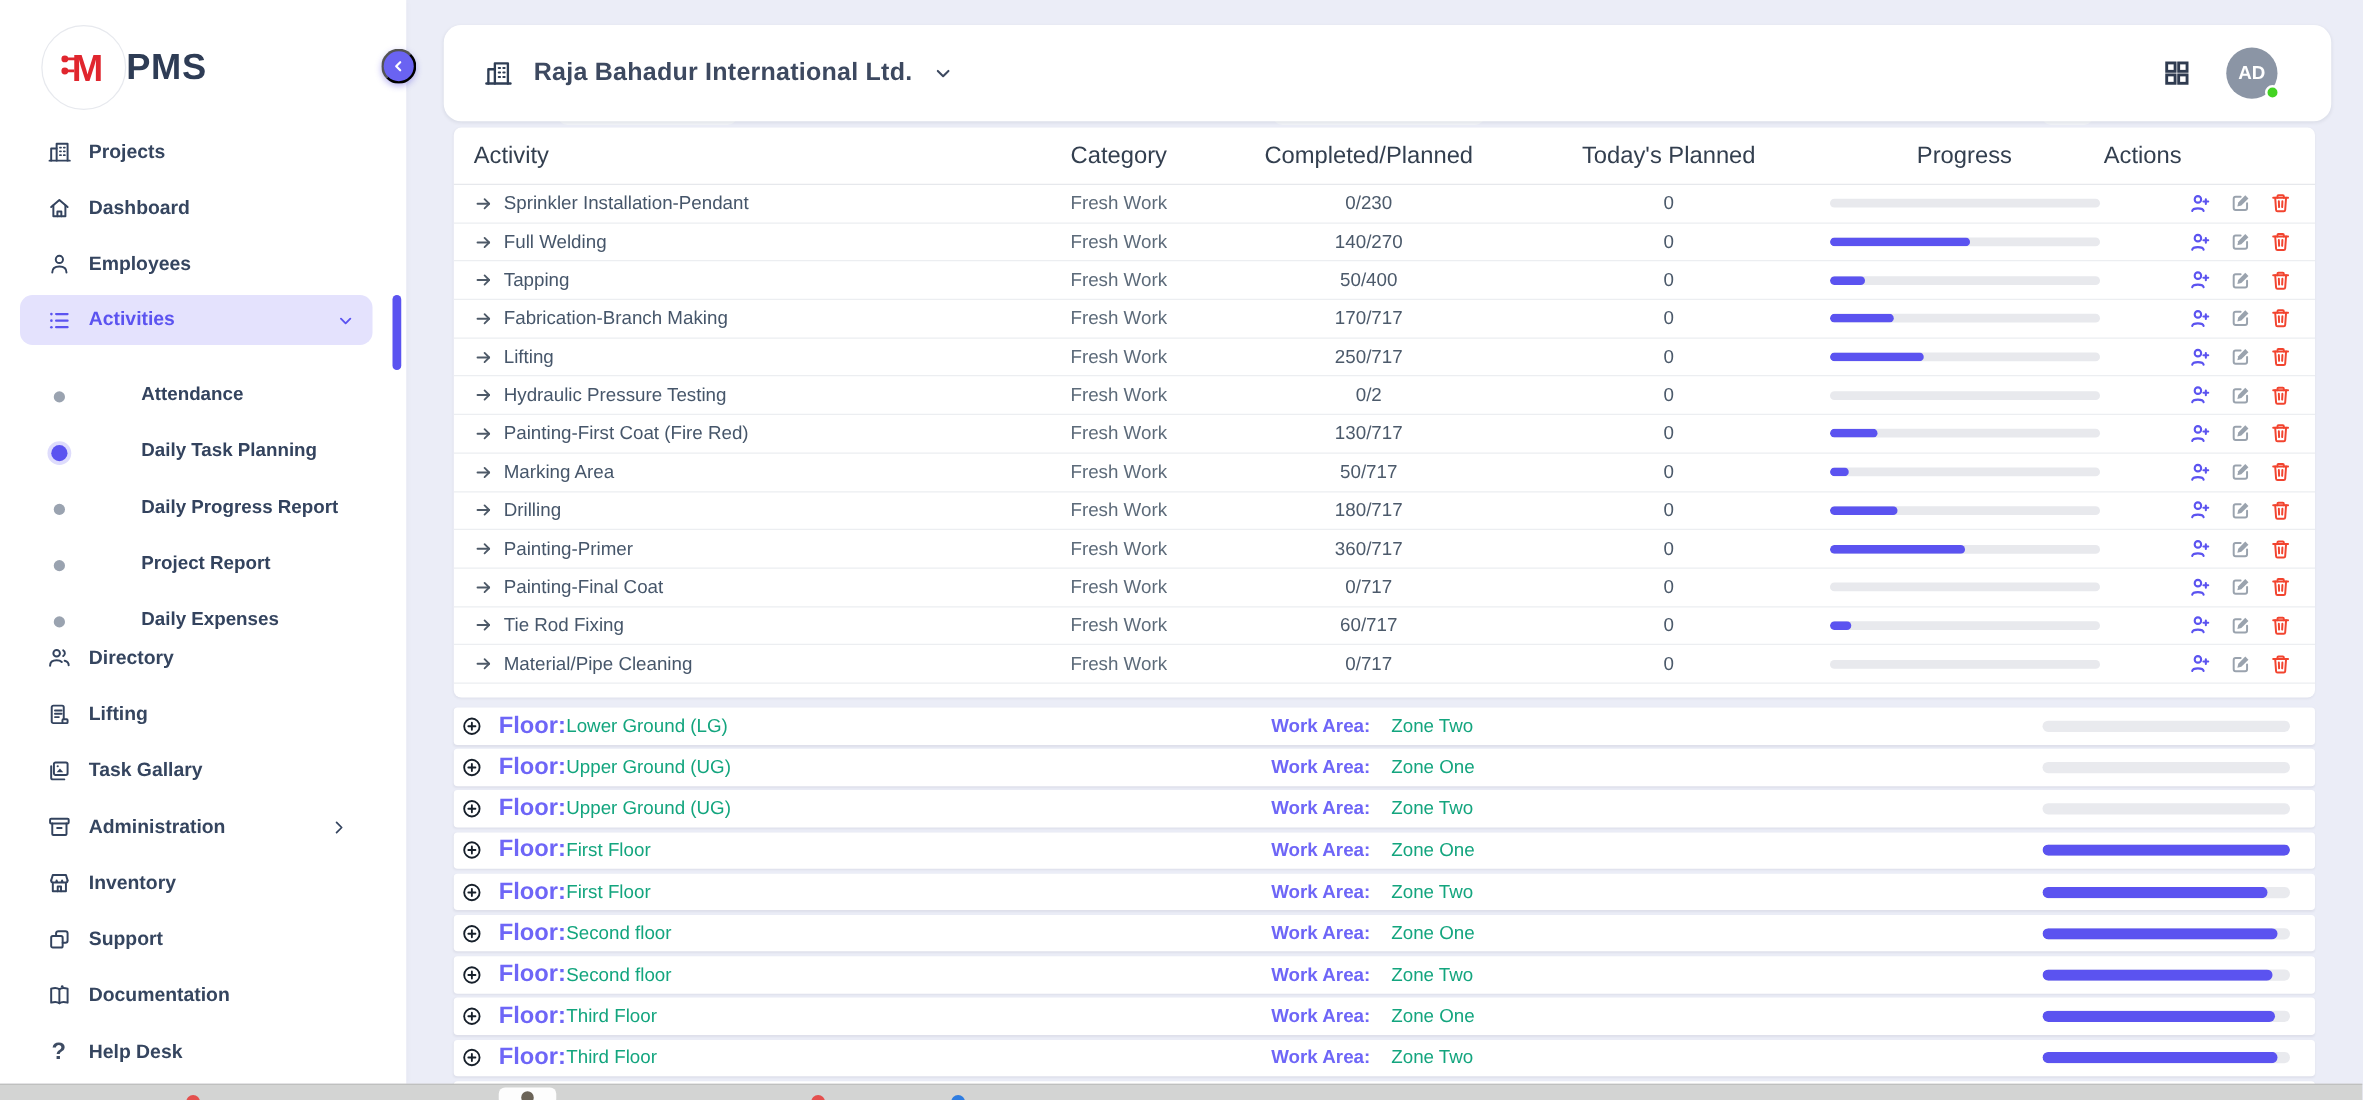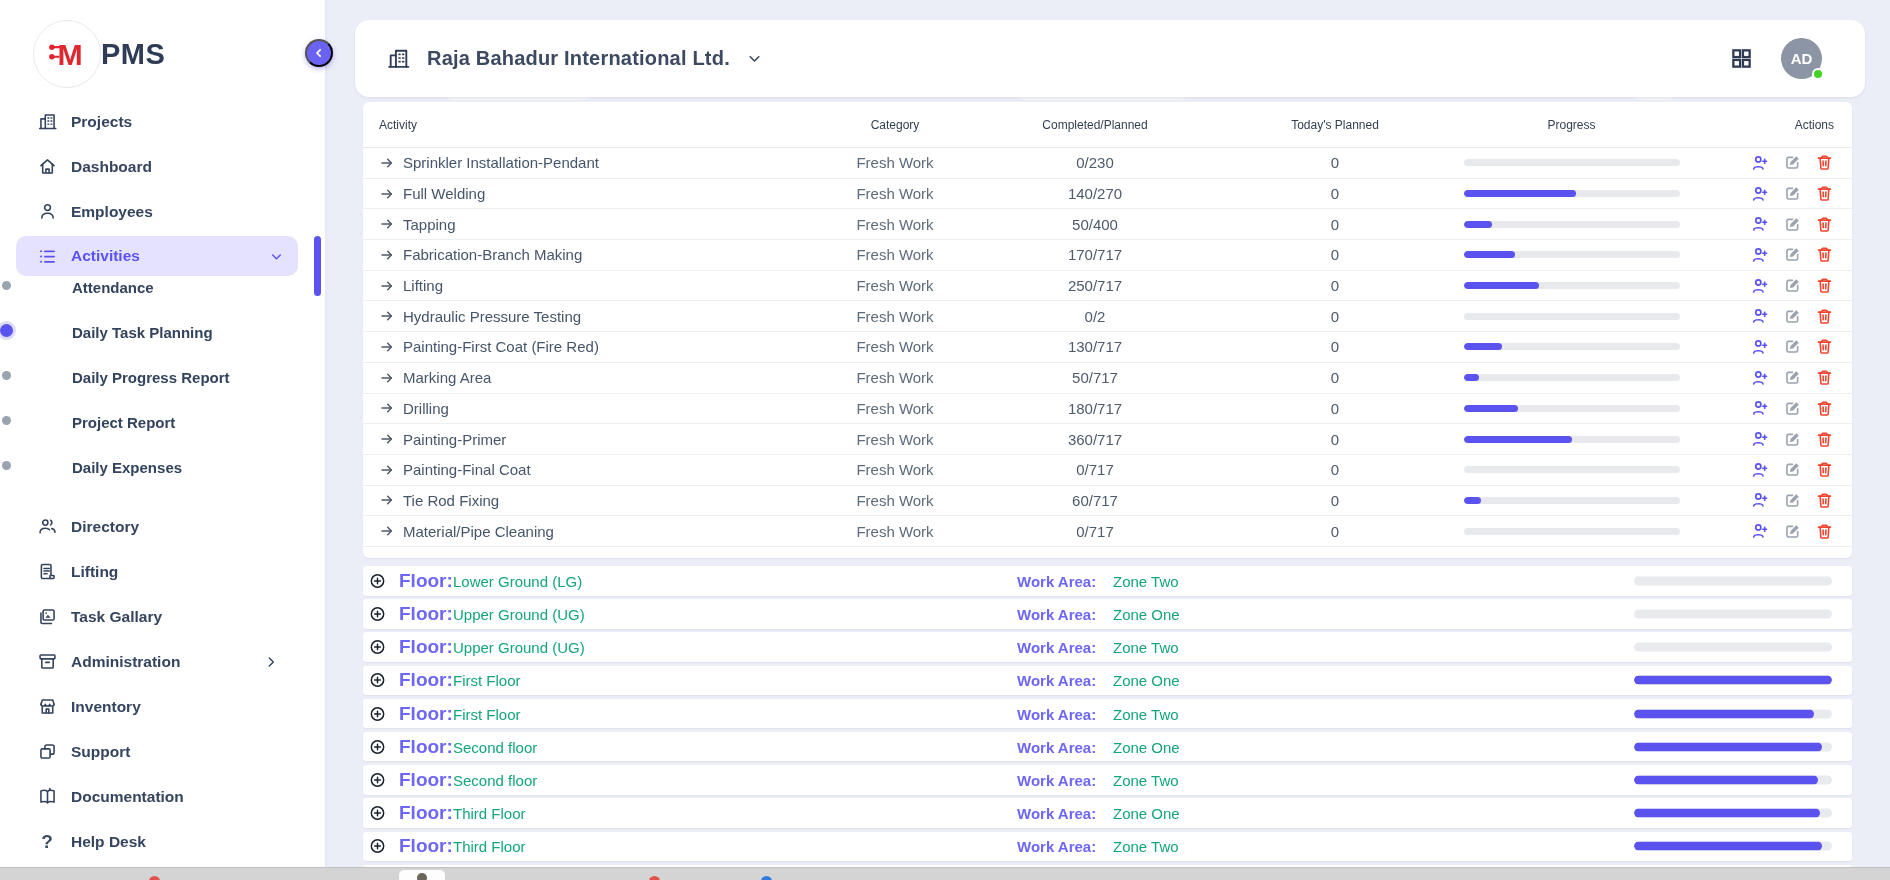--- a/index.html
+++ b/index.html
@@ -13,21 +13,21 @@
   .logo-text { font-size:29px; font-weight:700; color:#2e3c55; letter-spacing:.5px; }
   .nav { margin-top:11px; }
   .nav-item { height:45px; display:flex; align-items:center; padding-left:36px; cursor:pointer; position:relative; }
   .nav-item .nicon { width:22px; height:22px; margin-right:13px; display:flex; align-items:center; justify-content:center; color:#33435e; flex:0 0 22px; }
   .nav-item .nlabel { font-size:15.5px; font-weight:600; color:#35455f; }
   .nav-item.active-pill { padding-left:0; }
   .pill { position:absolute; left:16px; right:27px; top:2px; bottom:3px; background:#e4e2fd; border-radius:10px; display:flex; align-items:center; padding-left:20px; }
   .pill .nicon { color:#5b53f0; }
   .pill .nlabel { color:#5b53f0; }
   .pill .chev { margin-left:auto; margin-right:14px; color:#5b53f0; display:flex; }
-  .sub-item { height:45px; display:flex; align-items:flex-start; cursor:pointer; }
+  .sub-item { height:45px; display:flex; align-items:flex-end; padding-left:41px; cursor:pointer; }
   .sub-dot { width:13px; height:13px; display:flex; align-items:center; justify-content:center; margin-right:59px; }
   .sub-dot i { width:9px; height:9px; border-radius:50%; background:#9aa3b0; display:block; }
   .sub-item.active .sub-dot i { width:13px; height:13px; background:#5b53f0; box-shadow:0 0 0 3px #dedcfc; }
   .sub-label { font-size:15px; font-weight:600; color:#33435e; }
   .admin-chev { margin-left:auto; margin-right:47px; color:#33435e; display:flex; }
   .side-thumb { position:absolute; left:314px; top:236px; width:7px; height:60px; border-radius:4px; background:#5b53f0; z-index:4; }
 
   
   .collapse-btn { position:absolute; left:305px; top:39px; width:28px; height:28px; border-radius:50%; background:#6a63f2; color:#fff; display:flex; align-items:center; justify-content:center; z-index:6; box-shadow:0 2px 5px rgba(60,50,220,.35); cursor:pointer; }
 
@@ -41,23 +41,23 @@
   .grid-btn { color:#2f3b50; display:flex; margin-right:28px; cursor:pointer; }
   .avatar { position:relative; width:41px; height:41px; border-radius:50%; background:#8b95a5; color:#fff; font-size:15px; font-weight:700; display:flex; align-items:center; justify-content:center; cursor:pointer; }
   .avatar .status { position:absolute; right:-2px; bottom:-1px; width:12px; height:12px; border-radius:50%; background:#43d322; border:2px solid #fff; }
 
   
   .ghost { position:absolute; top:84px; height:16px; border-radius:8px; background:#f2f4f8; z-index:1; }
 
   
   .table-card { position:absolute; left:363px; top:102px; width:1489px; height:456px; background:#fff; border-radius:6px; z-index:2; box-shadow:0 1px 2px rgba(16,24,40,.05); }
   .t-head, .t-row { display:grid; grid-template-columns:431px 170px 230px 250px 223px 1fr; align-items:center; padding-left:16px; }
-  .t-head { height:46px; border-bottom:1px solid #e6e8ec; font-size:12px; font-weight:500; color:#333f4f; }
+  .t-head { height:46px; border-bottom:1px solid #e6e8ec; font-size:19px; font-weight:500; color:#333f4f; }
   .t-head .c-center { text-align:center; }
-  .t-head .c-right { text-align:right; padding-right:18px; }
+  .t-head .c-right { padding-right:18px; }
   .t-row { height:30.7px; border-bottom:1px solid #eceef1; font-size:15px; color:#46566a; }
   .cell-activity { display:flex; align-items:center; overflow:hidden; white-space:nowrap; }
   .cell-activity .arr { display:flex; margin-right:8px; color:#4e5a68; flex:0 0 auto; }
   .cell-center { text-align:center; color:#5d6b7a; }
   .cell-num { text-align:center; color:#4c5a6b; }
   .pbar { width:216px; height:7px; border-radius:4px; background:#e8e9ed; margin:0 auto; overflow:hidden; }
   .pbar > i { display:block; height:100%; border-radius:4px; background:#5b53f0; }
   .cell-actions { display:flex; align-items:center; justify-content:flex-end; gap:13px; padding-right:18px; }
   .abtn { display:flex; cursor:pointer; background:none; border:none; padding:0; }
   .abtn.add { color:#5b53f0; }

